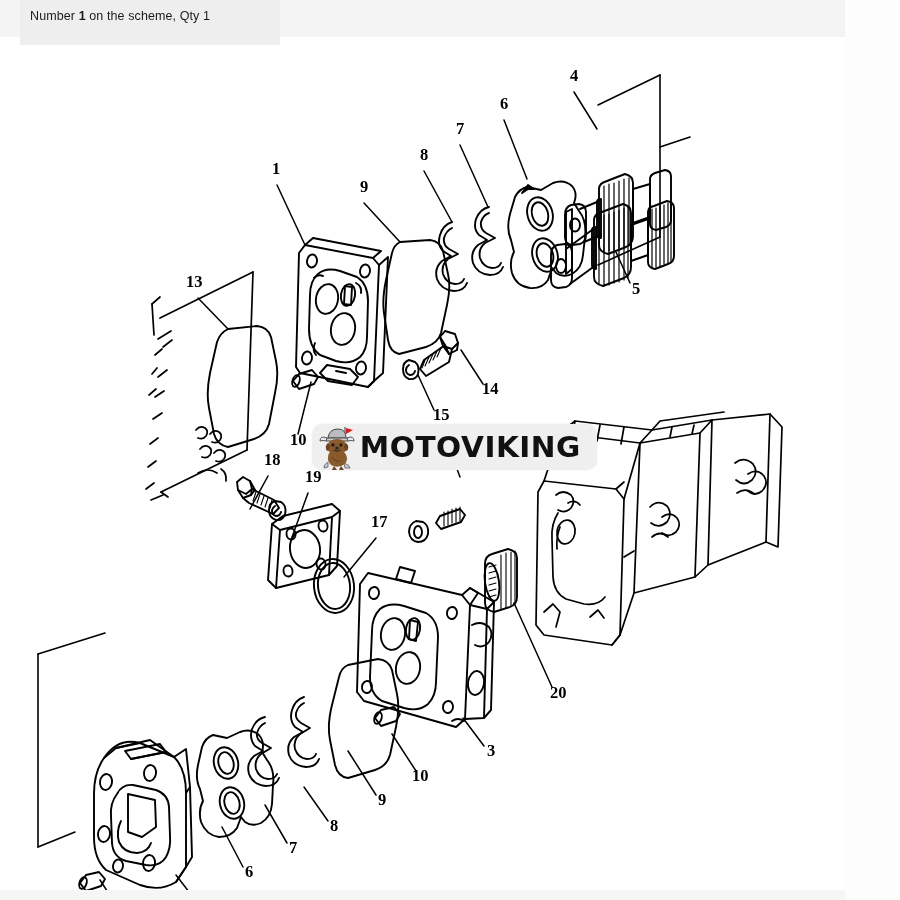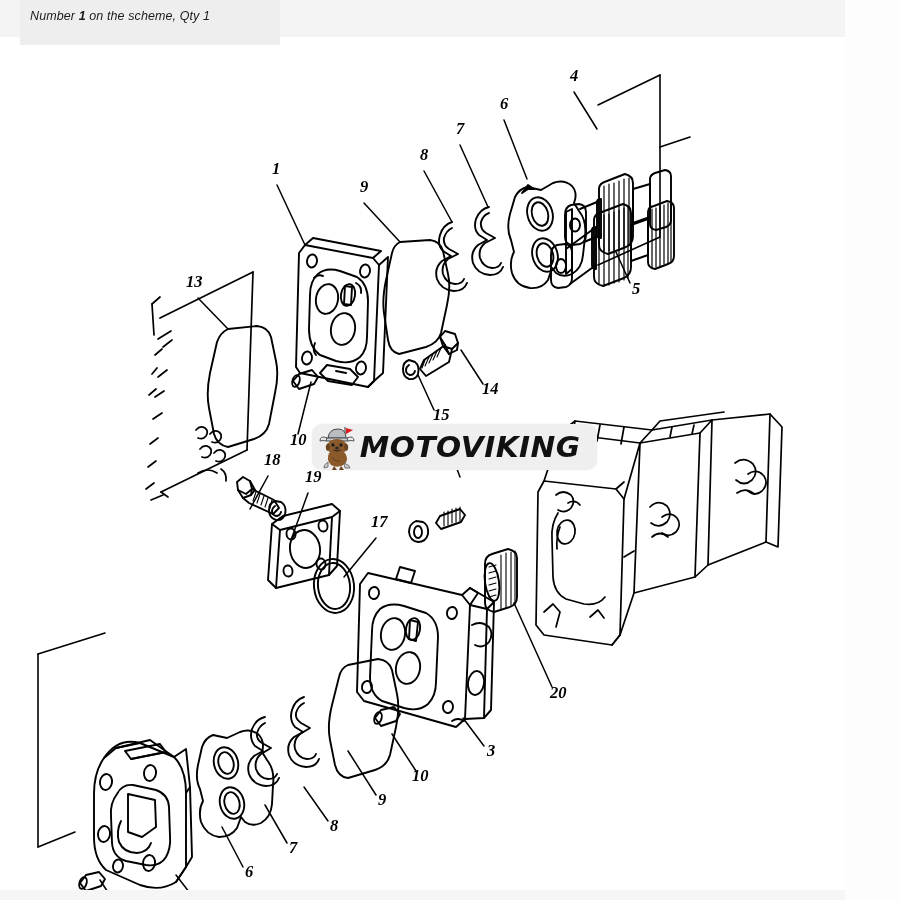--- a/index.html
+++ b/index.html
@@ -3,21 +3,21 @@
 <meta charset="utf-8">
 <title>Parts Scheme</title>
 <style>
   html,body{margin:0;padding:0;}
   body{
     width:900px;height:900px;overflow:hidden;
     background:#ffffff;
     font-family:"Liberation Sans", sans-serif;
     position:relative;
   }
-  #root{position:relative;width:816px;height:900px;background:#fff;font-style:italic;}
+  #root{position:relative;width:816px;height:900px;background:#fff;}
 
   
   .header-band{
     position:absolute;left:0;top:0;width:845px;height:37px;
     background:#f4f4f4;
   }
   .header-tab{
     position:absolute;left:20px;top:0;width:260px;height:45px;
     background:#eeeeee;
   }

